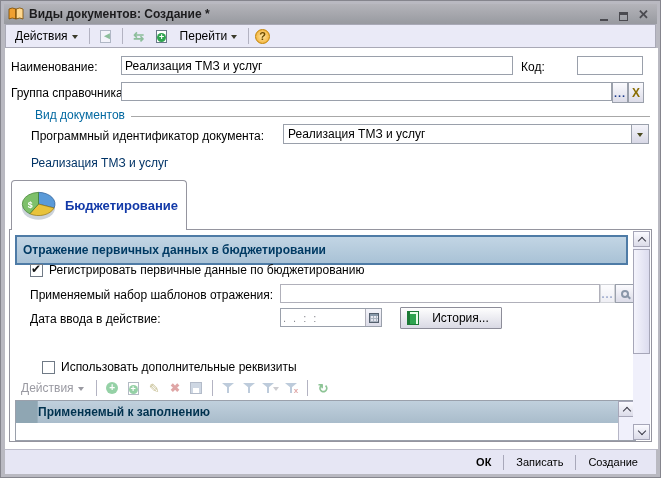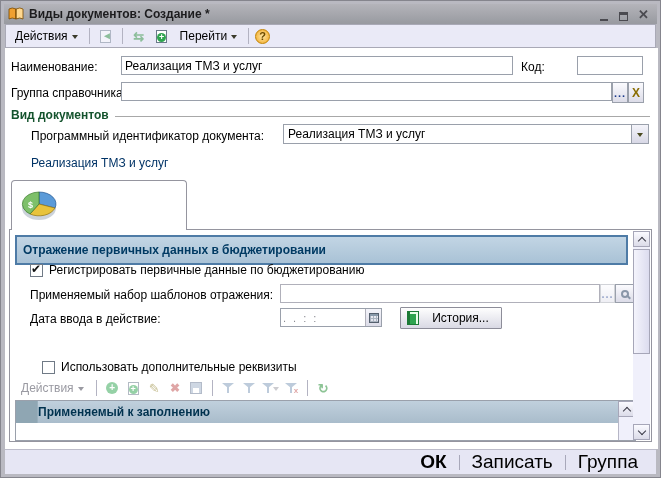--- a/index.html
+++ b/index.html
@@ -42,21 +42,21 @@
   .content { position:absolute; left:4px; top:47px; width:653px; height:401px; background:#fff; }
   .lbl { position:absolute; white-space:nowrap; }
   .inp { position:absolute; border:1px solid #9aa0ab; background:#fff; height:19px;
     font-family:"Liberation Sans",sans-serif; font-size:12px; padding:1px 3px; color:#000; }
   .sqbtn { position:absolute; height:21px; border:1px solid #9aa0ab; background:linear-gradient(#fbfbfe,#dcdce8);
     display:flex; align-items:center; justify-content:center; font-size:11px; cursor:default; }
   .ellips { color:#1a3a8a; font-weight:bold; letter-spacing:1px; }
   .clear-x { color:#8a6d00; font-weight:bold; font-size:12px; }
 
   .sect { position:absolute; left:6px; top:60px; right:8px; display:flex; align-items:center; gap:6px; }
-  .sect b { color:#14532d; font-weight:bold; }
+  .sect b { color:#0369a1; font-weight:normal;margin-left:24px; }
   .sect .line { flex:1; border-top:1px solid #a8a8a8; margin-top:2px; }
 
   .combo { position:absolute; left:278px; top:76px; width:366px; height:20px; border:1px solid #9aa0ab;
     background:#fff; display:flex; align-items:center; }
   .combo .val { flex:1; padding:0 4px; white-space:nowrap; overflow:hidden; }
   .combo .cbtn { width:17px; height:100%; background:linear-gradient(#f4f4fa,#d8d8e6);
     border-left:1px solid #9aa0ab; display:flex; align-items:center; justify-content:center; }
   .combo .cbtn .caret { border-top-color:#4a4a20; }
 
   .navy { color:#003366; }
@@ -128,21 +128,21 @@
     border:1px solid #a6a6b8; display:flex; align-items:center; justify-content:center; }
   .thumb { position:absolute; left:0; top:18px; width:17px; height:105px;
     background:linear-gradient(90deg,#f4f4fc,#dcdcef); border:1px solid #a6a6b8; }
   .chev { width:6px; height:6px; border-left:1.5px solid #3a3a46; border-bottom:1.5px solid #3a3a46; }
   .chev.up { transform:rotate(135deg); margin-top:3px; }
   .chev.dn { transform:rotate(-45deg); margin-bottom:3px; }
 
   
   .footer { position:absolute; left:4px; top:448px; right:4px; height:25px; background:#e6e6f4;
     border-top:1px solid #bcbcca; display:flex; align-items:center; justify-content:flex-end; padding-right:6px; }
-  .fbtn { padding:2px 12px; font-size:19px; cursor:default; }
+  .fbtn { padding:2px 12px; font-size:11px; cursor:default; }
   .fbtn.ok { font-weight:bold; }
   .fsep { width:1px; height:15px; background:#a8a8ba; }
 </style>
 </head>
 <body>
 
 <div class="win">
 
   <div class="titlebar">
     <svg width="16" height="14" viewBox="0 0 16 14">
@@ -226,20 +226,21 @@
     <span class="lbl navy" style="left:26px; top:108px;">Реализация ТМЗ и услуг</span>
 
     <div class="tab">
       <svg width="38" height="32" viewBox="0 0 38 32">
         <ellipse cx="19" cy="18" rx="17" ry="12" fill="#9aa8b8" opacity="0.5"></ellipse>
         <path d="M19 14 L19 2 A17 12 0 0 1 35 18 Z" fill="#5a9ad8" stroke="#2a5a90" stroke-width="0.7"></path>
         <path d="M19 14 L35 18 A17 12 0 0 1 10 24 Z" fill="#e8c33c" stroke="#907310" stroke-width="0.7"></path>
         <path d="M19 14 L10 24 A17 12 0 0 1 19 2 Z" fill="#7ec06a" stroke="#3a7a2a" stroke-width="0.7"></path>
         <text x="8" y="18" font-size="9" fill="#fff" font-weight="bold">$</text>
       </svg>
+      <span class="tablbl">Бюджетирование</span>
     </div>
 
     <div class="panel">
 
       <div class="bluehdr" style="top:5px;">Отражение первичных данных в бюджетировании</div>
 
       <div class="cbrow" style="left:20px; top:33px;">
         <span class="cbox checked"></span>
         <span>Регистрировать первичные данные по бюджетированию</span>
       </div>
@@ -340,16 +341,16 @@
       </div>
 
     </div>
   </div>
 
   <div class="footer">
     <span class="fbtn ok">ОК</span>
     <span class="fsep"></span>
     <span class="fbtn">Записать</span>
     <span class="fsep"></span>
-    <span class="fbtn">Группа</span>
+    <span class="fbtn">Создание</span>
   </div>
 
 </div>
 
 </body></html>

